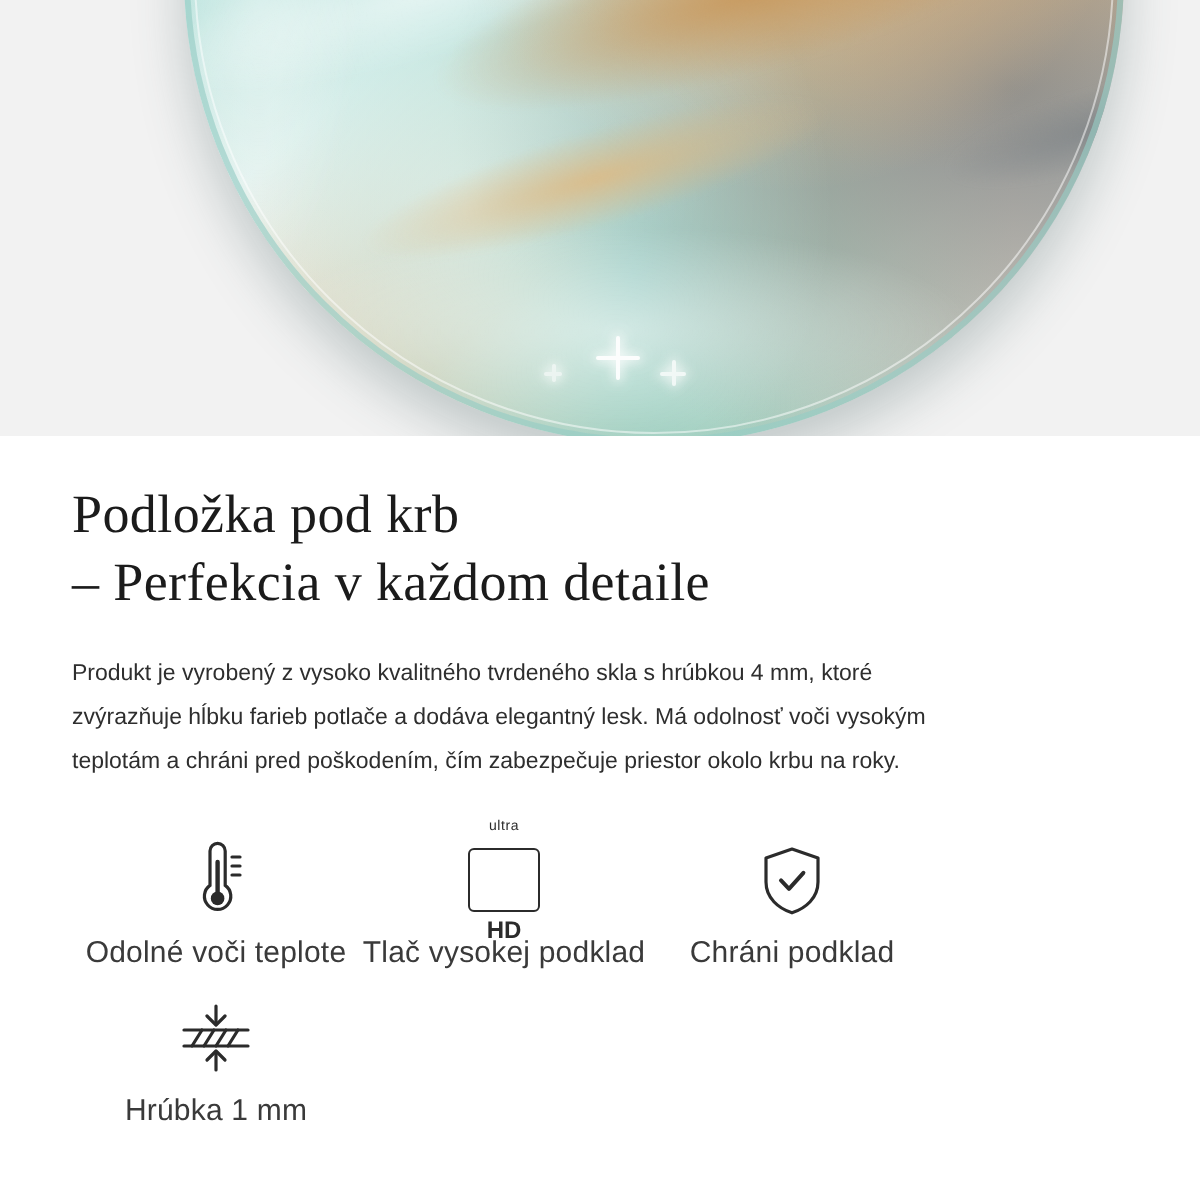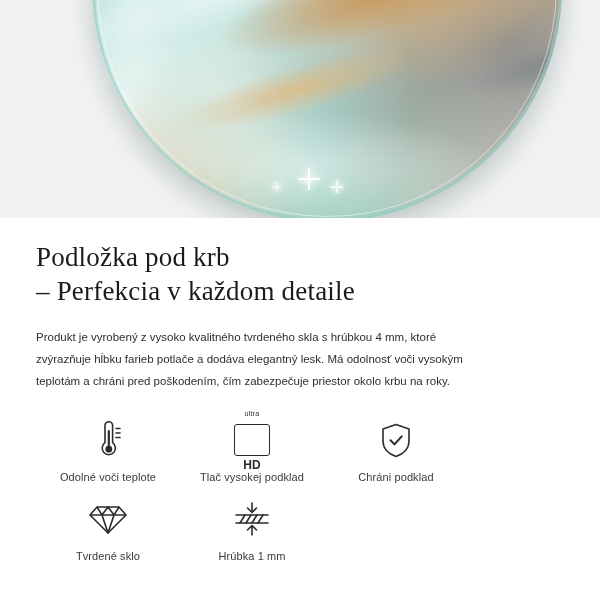--- a/index.html
+++ b/index.html
@@ -155,21 +155,21 @@
     justify-content: flex-start;
   }
   .feature-icon {
     height: 44px;
     display: flex;
     align-items: center;
     justify-content: center;
   }
   .feature-label {
     margin-top: 9px;
-    font-size: 11px;
+    font-size: 15px;
     line-height: 12px;
     color: #3a3a3a;
     text-align: center;
     letter-spacing: .1px;
   }
 
   .ultrahd {
     width: 34px;
     height: 30px;
     border: 1.6px solid #2b2b2b;
@@ -234,31 +234,20 @@
       <div class="feature">
         <div class="feature-icon">
           <svg width="40" height="42" viewBox="0 0 40 42" fill="none" stroke="#2b2b2b" stroke-width="1.6" stroke-linejoin="round">
             <path d="M20 5.5 33 10v12c0 8-6.2 13.2-13 15.4C13.2 35.2 7 30 7 22V10z"></path>
             <path d="M14.5 21.2l4 4.2 7.2-8" stroke-width="2" stroke-linecap="round"></path>
           </svg>
         </div>
         <div class="feature-label">Chráni podklad</div>
       </div>
 
-      <div class="feature">
-        <div class="feature-icon">
-          <svg width="44" height="40" viewBox="0 0 44 40" fill="none" stroke="#2b2b2b" stroke-width="1.6" stroke-linejoin="round">
-            <path d="M11 8h22l7 8-18 18L4 16z"></path>
-            <path d="M4 16h36"></path>
-            <path d="M11 8l5 8 6-8 6 8 5-8"></path>
-            <path d="M16 16l6 18 6-18"></path>
-          </svg>
-        </div>
-        <div class="feature-label">Tvrdené sklo</div>
-      </div>
 
 
       <div class="feature">
         <div class="feature-icon">
           <svg width="44" height="40" viewBox="0 0 44 40" fill="none" stroke="#2b2b2b" stroke-width="1.6" stroke-linecap="round">
             <path d="M22 4v8"></path>
             <path d="M17.5 9 22 13.5 26.5 9" stroke-linejoin="round"></path>
             <path d="M6 16h32"></path>
             <path d="M6 24h32"></path>
             <path d="M10 24l5-8M16 24l5-8M22 24l5-8M28 24l5-8"></path>

